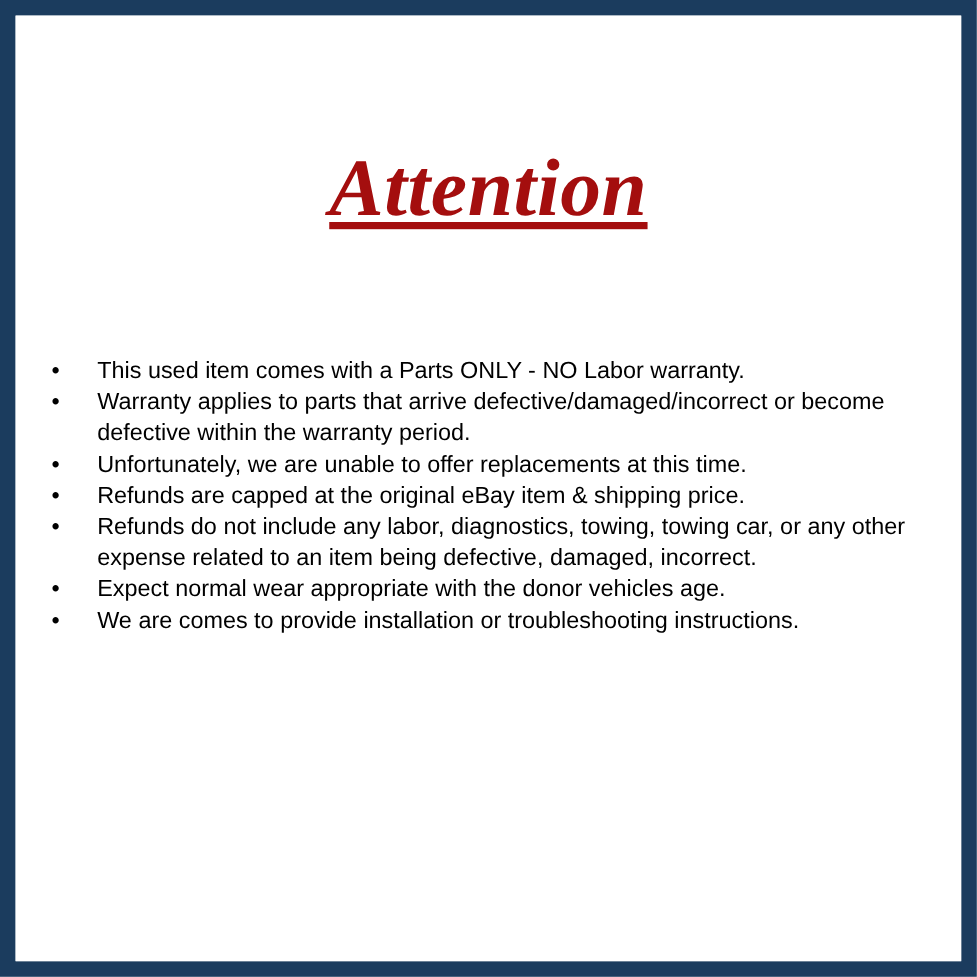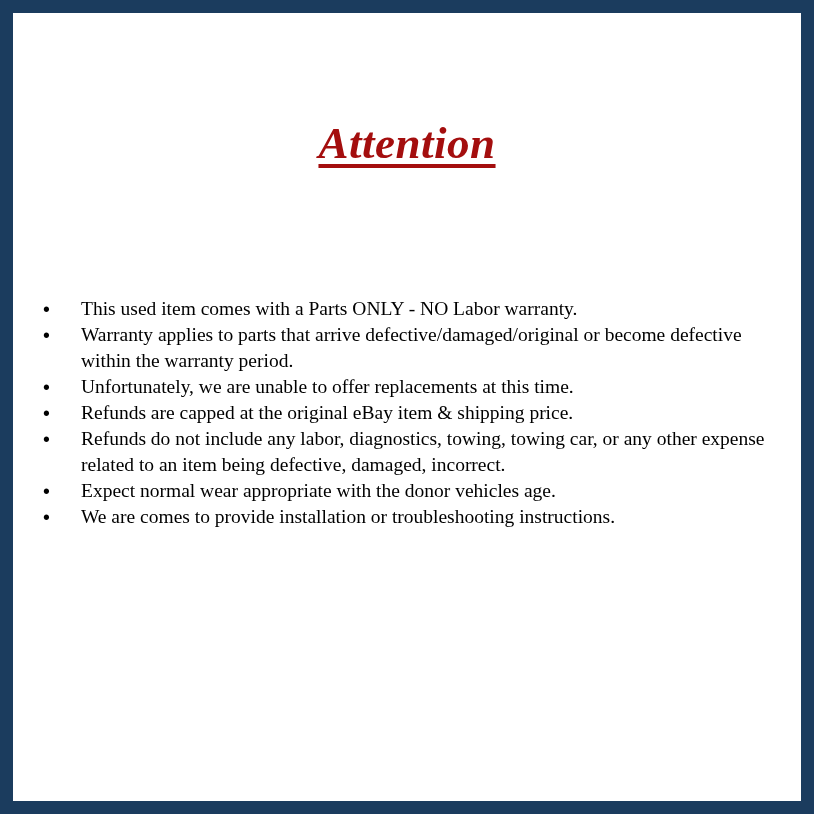--- a/index.html
+++ b/index.html
@@ -32,21 +32,21 @@
     padding: 0;
   }
   .title {
     margin: 0;
     padding-top: 104px;
     text-align: center;
     color: #a40e0e;
     font-family: "Liberation Serif", serif;
     font-weight: bold;
     font-style: italic;
-    font-size: 45px;
+    font-size: 68px;
     letter-spacing: 0.5px;
     text-decoration: underline;
     text-underline-offset: 6px;
   }
   .bullet-list {
     margin: 0;
     padding: 0;
     list-style: none;
     position: absolute;
     top: 283px;
@@ -66,38 +66,37 @@
     position: absolute;
     left: 14px;
     top: 0;
     width: 14px;
     font-size: 19.5px;
     line-height: 26px;
     color: #000000;
   }
   .bullet-list li .txt {
     display: block;
-    font-family: Liberation Serif, serif;
   }
 </style>
 </head>
 <body>
 
 <div class="page">
   <div class="inner">
     <h1 class="title">Attention</h1>
 
     <ul class="bullet-list">
       <li>
         <span class="dot">•</span>
         <span class="txt">This used item comes with a Parts ONLY - NO Labor warranty.</span>
       </li>
       <li>
         <span class="dot">•</span>
-        <span class="txt">Warranty applies to parts that arrive defective/damaged/original or become defective within the warranty period.</span>
+        <span class="txt">Warranty applies to parts that arrive defective/damaged/incorrect or become defective within the warranty period.</span>
       </li>
       <li>
         <span class="dot">•</span>
         <span class="txt">Unfortunately, we are unable to offer replacements at this time.</span>
       </li>
       <li>
         <span class="dot">•</span>
         <span class="txt">Refunds are capped at the original eBay item &amp; shipping price.</span>
       </li>
       <li>

